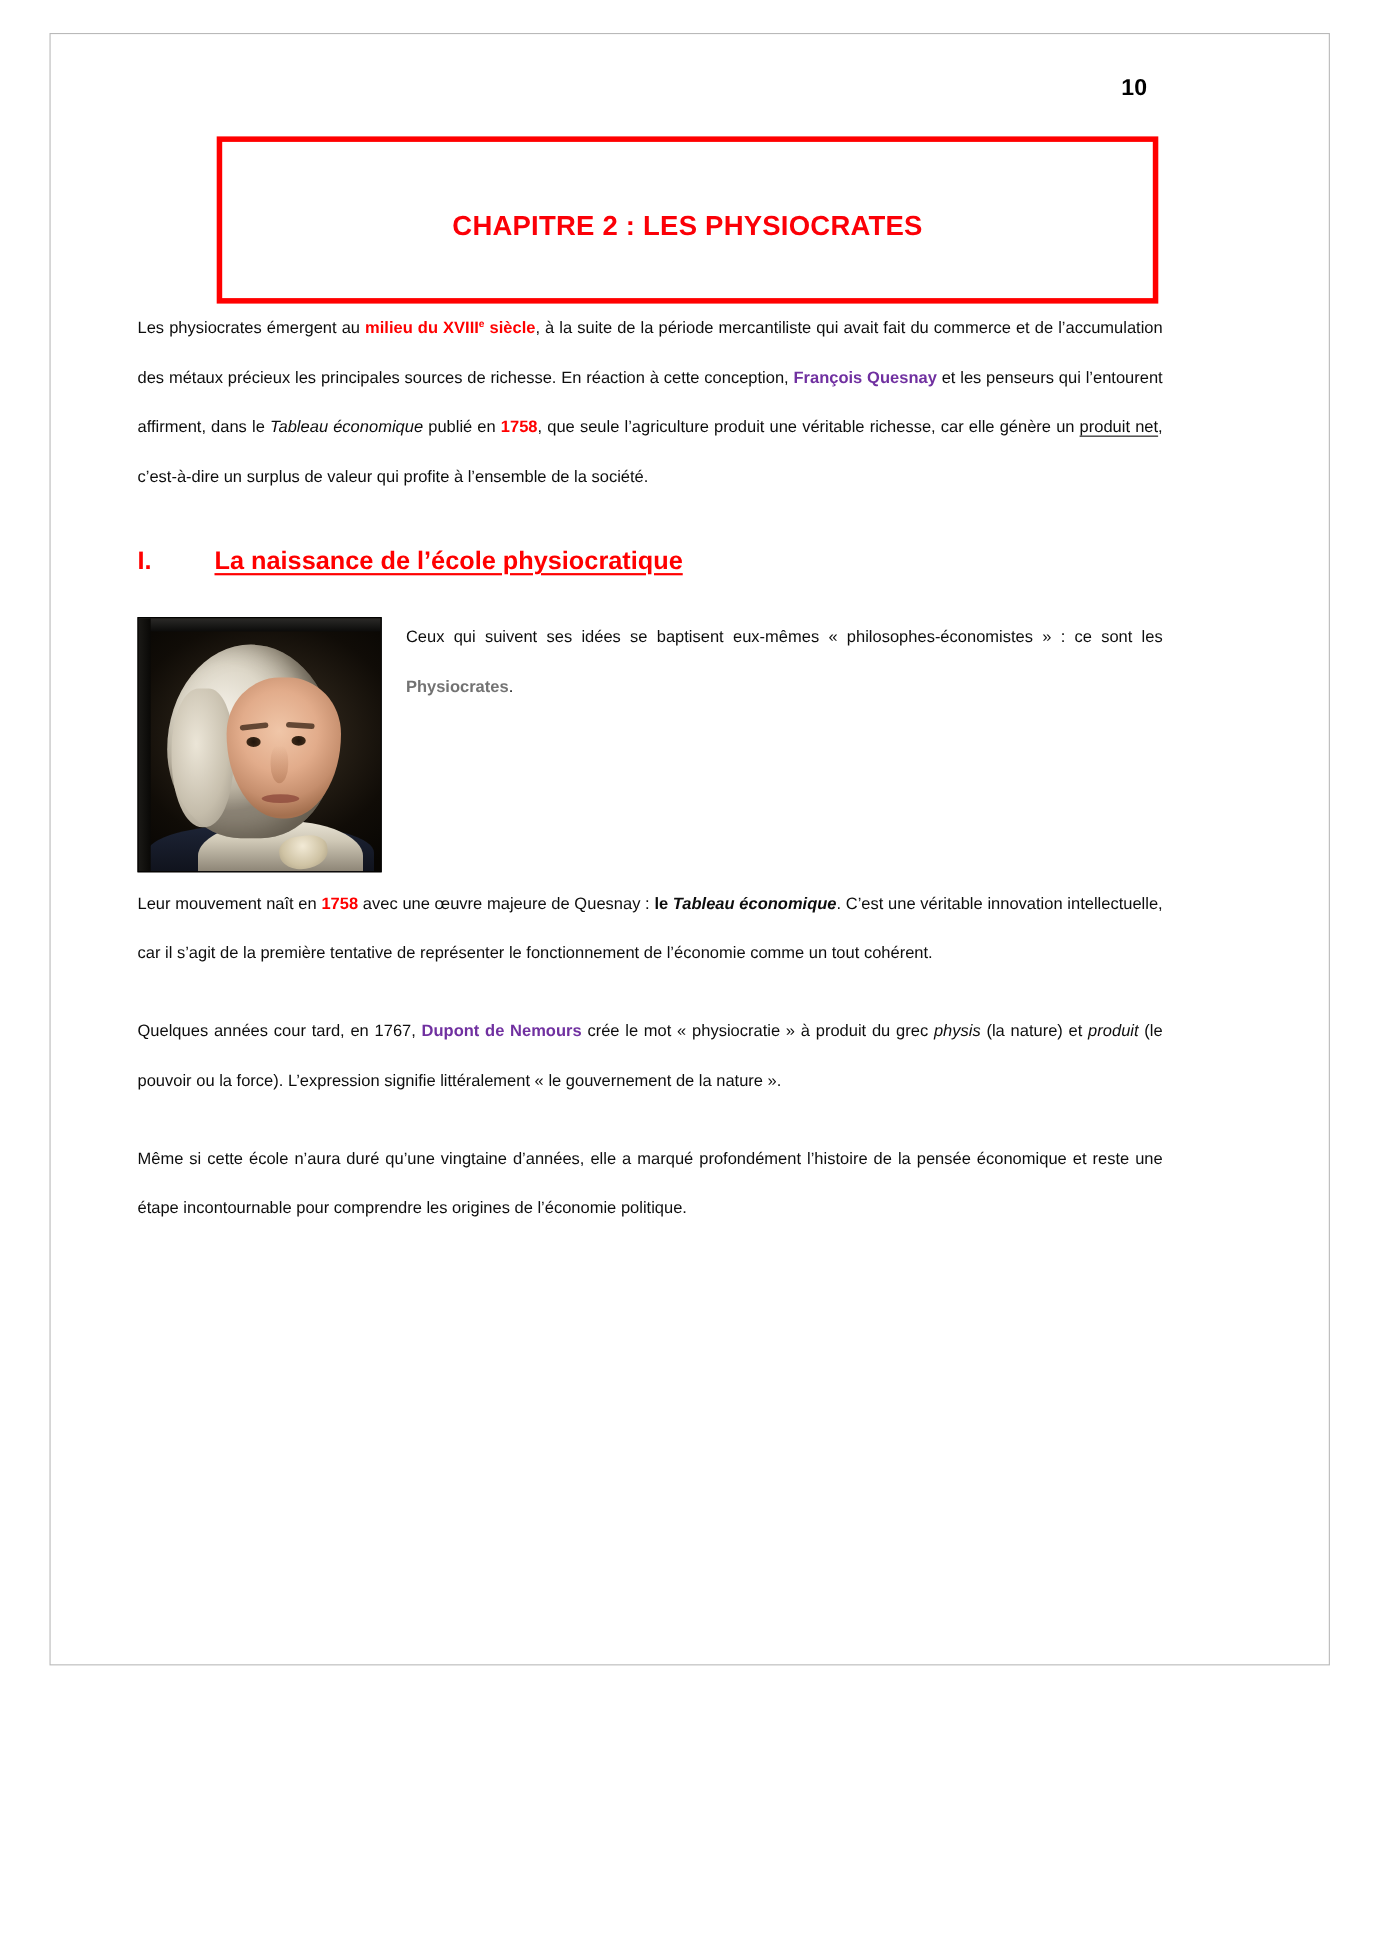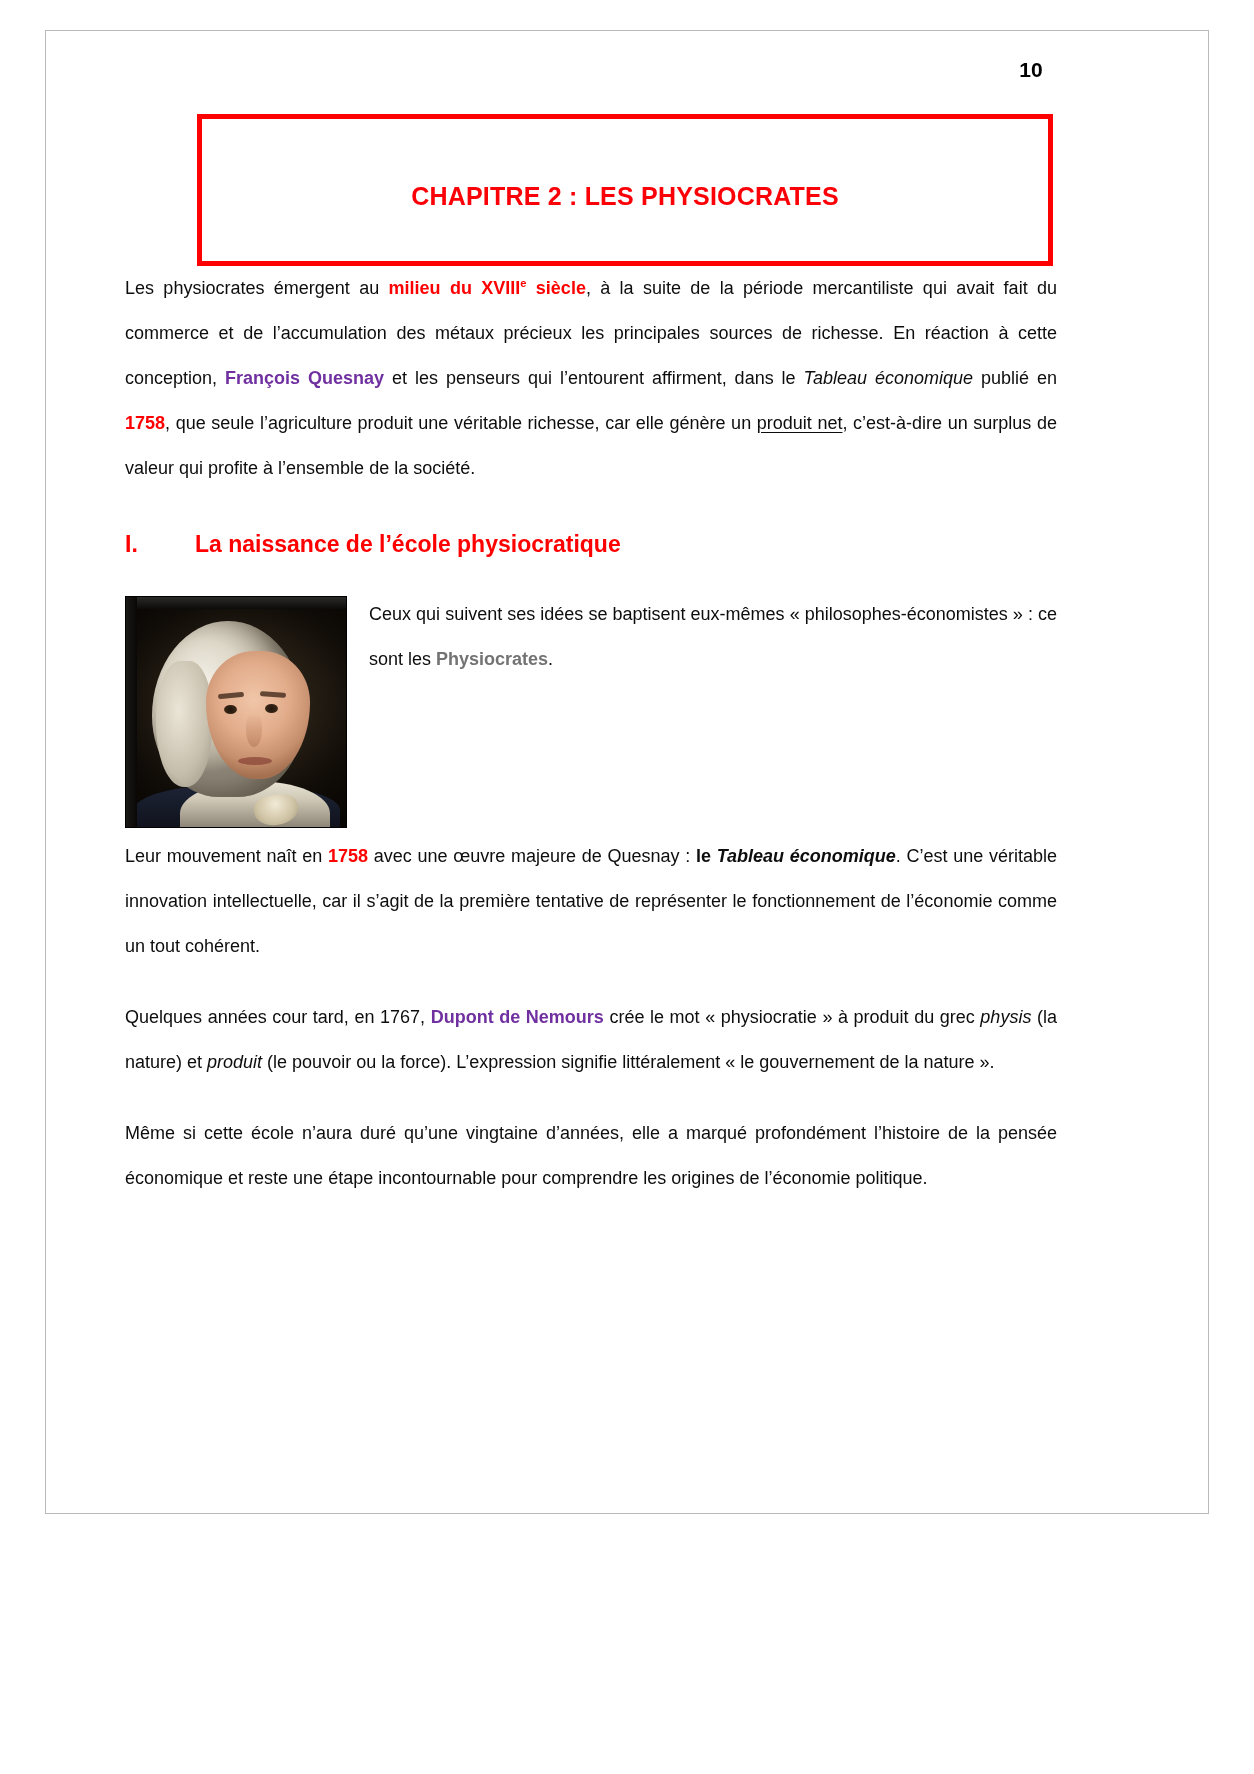--- a/index.html
+++ b/index.html
@@ -27,21 +27,21 @@
     top: 30px;
     width: 1164px;
     height: 1484px;
     border: 1px solid #b9b9b9;
     box-sizing: border-box;
     pointer-events: none;
   }
   .content {
     position: absolute;
     left: 45px;
-    top: 30px;
+    top: 40px;
     width: 1088px;
     height: 1484px;
     box-sizing: border-box;
     padding: 28px 76px 0 80px;
   }
   .page-number {
     text-align: right;
     font-size: 21px;
     font-weight: 700;
     color: #000;
@@ -59,21 +59,21 @@
   }
   .title-text {
     color: #fb0007;
     font-weight: 700;
     font-size: 25px;
     letter-spacing: 0.2px;
     text-align: center;
     transform: translateY(6px);
   }
   p.body {
-    font-size: 18px;
+    font-size: 15px;
     line-height: 45px;
     text-align: justify;
     margin: 0;
     color: #0d0d0d;
     hyphens: none;
   }
   .para-1 { margin-top: 56px; }
   .red-bold { color: #ff0000; font-weight: 700; }
   .purple-bold { color: #7030a0; font-weight: 700; }
   .blue-bold { color: #737373; font-weight: 700; }
@@ -89,20 +89,21 @@
     align-items: baseline;
     color: #ff0000;
     font-weight: 700;
     font-size: 23px;
   }
   .section-num {
     width: 70px;
     flex: 0 0 70px;
   }
   .section-title {
+    text-decoration: underline;
     text-underline-offset: 4px;
     text-decoration-thickness: 2px;
   }
 
   .figure-wrap {
     margin-top: 34px;
   }
   .portrait {
     float: left;
     width: 222px;

